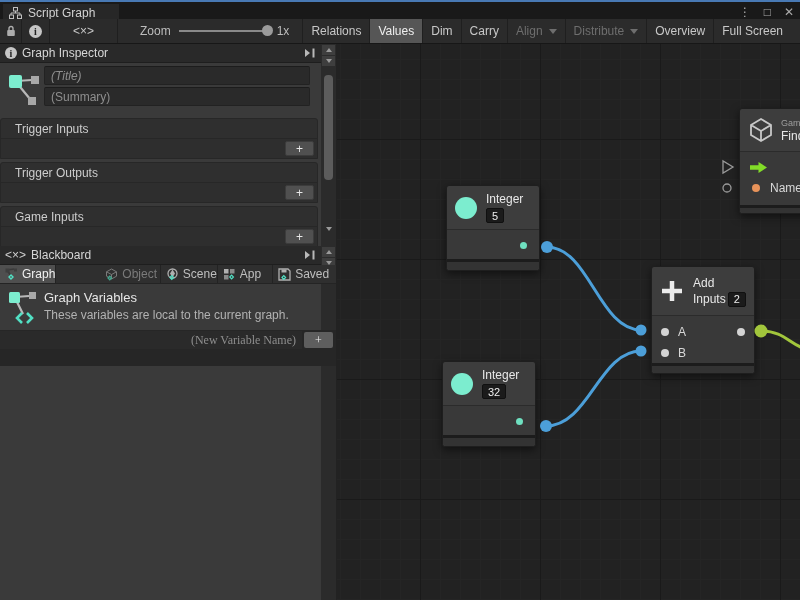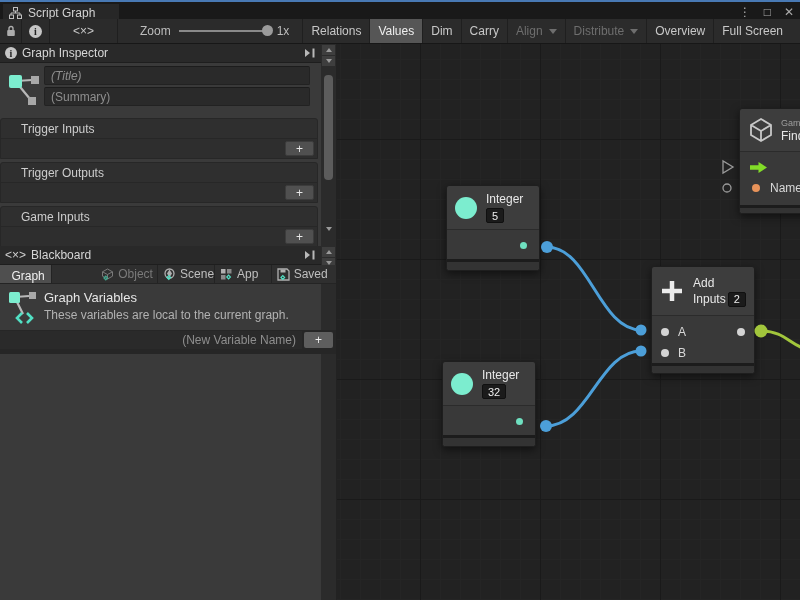--- a/index.html
+++ b/index.html
@@ -23,36 +23,36 @@
   .info-circle { width:13px; height:13px; border-radius:50%; background:#C6C6C6; color:#222; font-weight:bold; font-size:10px; display:flex; align-items:center; justify-content:center; font-family:"Liberation Serif",serif; }
   .zoom-track { width:90px; height:2px; background:#8A8A8A; margin:0 2px; position:relative; }
   .zoom-handle { position:absolute; right:-4px; top:-5px; width:11px; height:11px; border-radius:50%; background:#9B9B9B; }
 
   
   .left-panel { position:absolute; left:0; top:44px; width:336px; height:556px; background:#3A3A3A; border-right:1px solid #161616; }
   .panel-header { position:absolute; left:0; width:321px; height:19px; background:#292929; border-bottom:1px solid #1E1E1E; display:flex; align-items:center; gap:5px; padding:0 5px; color:#D6D6D6; }
   .dock-btn { margin-left:auto; display:flex; align-items:center; }
   .field { position:absolute; left:44px; width:266px; height:19px; background:#2A2A2A; border:1px solid #222; border-top-color:#1C1C1C; border-radius:2px; color:#8E8E8E; display:flex; align-items:center; padding-left:6px; }
   .section { position:absolute; left:0; width:318px; background:#2F2F2F; border:1px solid #272727; border-radius:3px 3px 0 0; }
-  .section-label { height:19px; display:flex; align-items:center; padding-left:20px; color:#CDCDCD; }
+  .section-label { height:19px; display:flex; align-items:center; padding-left:14px; color:#CDCDCD; }
   .section-row { height:20px; border-top:1px solid #272727; position:relative; background:#2E2E2E; }
   .plus-btn { position:absolute; right:3px; top:2px; width:29px; height:15px; background:#505050; border:1px solid #3C3C3C; border-radius:2px; color:#E8E8E8; display:flex; align-items:center; justify-content:center; font-size:12px; line-height:1; }
   .scroll-col { position:absolute; left:321px; width:15px; background:#2B2B2B; }
   .scroll-btn { position:absolute; left:1px; width:13px; height:10px; background:#3E3E3E; display:flex; align-items:center; justify-content:center; }
   .tri-up { width:0; height:0; border-left:3.5px solid transparent; border-right:3.5px solid transparent; border-bottom:4px solid #9A9A9A; }
   .tri-down { width:0; height:0; border-left:3.5px solid transparent; border-right:3.5px solid transparent; border-top:4px solid #9A9A9A; }
   .scroll-thumb { position:absolute; left:3px; width:9px; background:#5C5C5C; border-radius:4px; }
 
   .bb-tabs { position:absolute; left:0; top:221px; width:336px; height:19px; display:flex; background:#2F2F2F; border-bottom:1px solid #242424; }
   .bb-tab { display:flex; align-items:center; gap:4px; padding-left:5px; border-right:1px solid #232323; color:#BFBFBF; }
-  .bb-tab.active { background:#4F4F4F; color:#F0F0F0;flex-direction:column; }
+  .bb-tab.active { background:#4F4F4F; color:#F0F0F0; }
   .bb-tab.disabled { color:#7A7A7A; }
   .vars-title { position:absolute; left:44px; top:246px; font-size:13px; color:#E6E6E6; }
   .vars-desc { position:absolute; left:44px; top:264px; font-size:12px; color:#B2B2B2; }
-  .newvar-row { position:absolute; left:0; top:286px; width:336px; height:24px; background:#262626; }
+  .newvar-row { position:absolute; left:0; top:286px; width:336px; height:36px; background:#262626;font-family:Liberation Serif, serif; }
   .newvar-input { position:absolute; left:0; top:1px; width:302px; height:18px; background:#2A2A2A; color:#8E8E8E; display:flex; align-items:center; justify-content:flex-end; padding-right:6px; }
   .newvar-plus { position:absolute; right:3px; top:2px; width:29px; height:16px; background:#5E5E5E; border-radius:2px; color:#EFEFEF; display:flex; align-items:center; justify-content:center; }
 
   
   .canvas { position:absolute; left:337px; top:44px; width:463px; height:556px; overflow:hidden; background-color:#222;
     background-image:
       linear-gradient(90deg,#1A1A1A 1px,transparent 1px),
       linear-gradient(#1A1A1A 1px,transparent 1px),
       linear-gradient(90deg,#252525 1px,transparent 1px),
       linear-gradient(#252525 1px,transparent 1px);

